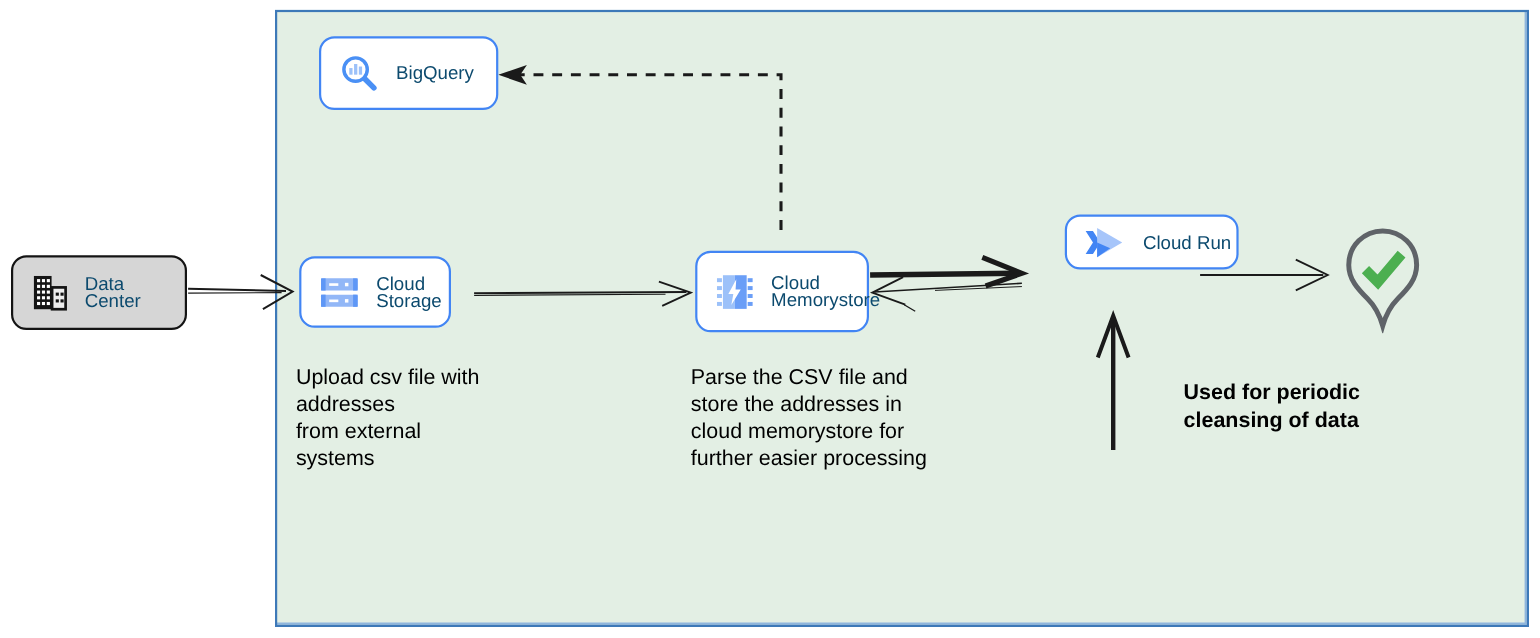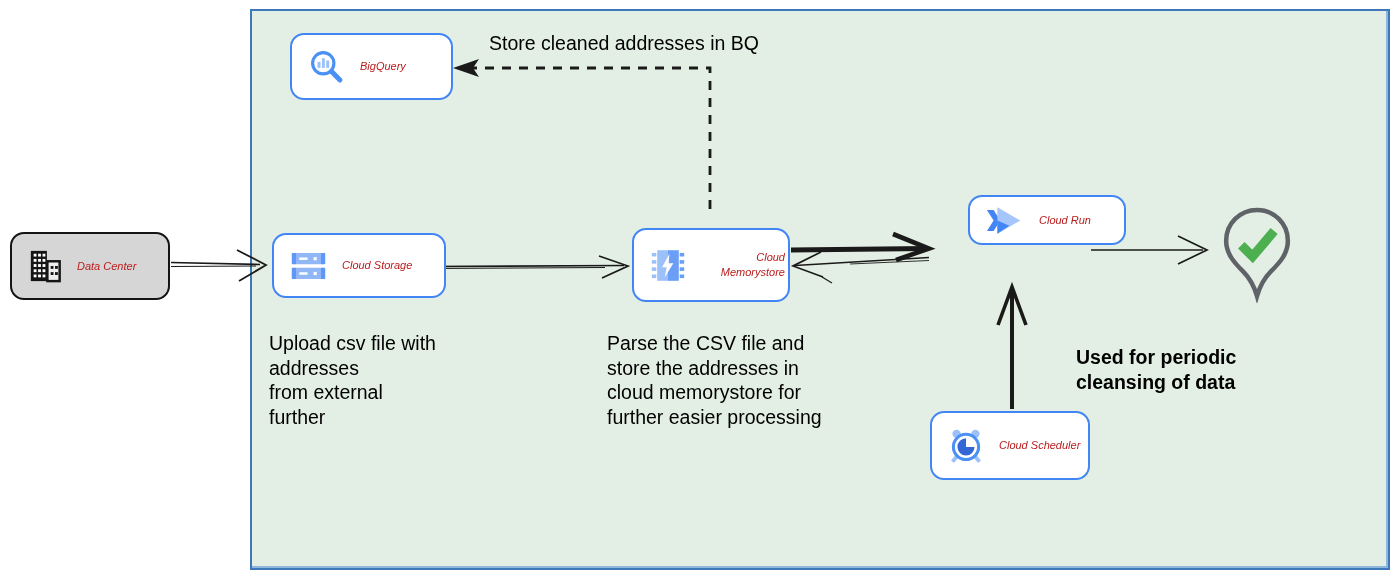--- a/index.html
+++ b/index.html
@@ -12,21 +12,21 @@
     position:absolute;left:250px;top:9px;width:1136px;height:557px;
     background:#e3efe4;border:2px solid #3d79b8;
     box-shadow:inset -2px -2px 0 #8fb6dd, inset 2px 2px 0 #8fb6dd00;
   }
   
   .node{
     position:absolute;display:flex;align-items:center;gap:15px;
     background:#ffffff;border:2px solid #4285f4;border-radius:14px;
     padding-left:16px;box-sizing:border-box;
   }
-  .node .label{font-size:11px;line-height:15px;color:#b91c1c;font-style:italic;}
+  .node .label{font-size:17px;line-height:15px;color:#0c4a6e;}
   .node.gray{background:#d6d6d6;border:2px solid #141414;}
   .icon{flex:0 0 auto;display:block;}
   
   .note{
     position:absolute;font-size:19.5px;line-height:24.5px;color:#000;
     white-space:pre-line;
   }
   .arrow-layer{position:absolute;left:0;top:0;pointer-events:none;}
   .pin-wrap{position:absolute;left:1222px;top:207px;width:70px;height:96px;}
 </style>
@@ -116,41 +116,41 @@
       <line x1="25.5" y1="25.5" x2="34.5" y2="34.5" stroke="#4a90f5" stroke-width="5.4" stroke-linecap="round"></line>
       <g fill="#9cc1f9">
         <rect x="10.3" y="15" width="3.2" height="6.5"></rect>
         <rect x="15" y="11" width="3.2" height="10.5"></rect>
         <rect x="19.7" y="13.5" width="3.2" height="8"></rect>
       </g>
     </svg>
     <span class="label">BigQuery</span>
   </div>
 
-  <div class="node" style="left:272px;top:233px;width:174px;height:65px;">
+  <div class="node" style="left:272px;top:233px;width:138px;height:65px;">
     <svg class="icon" width="37" height="32" viewBox="0 0 40 34">
       <g>
         <rect x="2" y="3" width="36" height="12" rx="1.5" fill="#92b7f7"></rect>
         <rect x="2" y="3" width="4.5" height="12" fill="#5e97f6"></rect>
         <rect x="33.5" y="3" width="4.5" height="12" fill="#5e97f6"></rect>
         <rect x="10" y="7.8" width="9" height="2.6" fill="#ffffff"></rect>
         <rect x="25.5" y="7.4" width="3.4" height="3.4" fill="#ffffff"></rect>
       </g>
       <g>
         <rect x="2" y="19" width="36" height="12" rx="1.5" fill="#92b7f7"></rect>
         <rect x="2" y="19" width="4.5" height="12" fill="#5e97f6"></rect>
         <rect x="33.5" y="19" width="4.5" height="12" fill="#5e97f6"></rect>
         <rect x="10" y="23.8" width="9" height="2.6" fill="#ffffff"></rect>
         <rect x="25.5" y="23.4" width="3.4" height="3.4" fill="#ffffff"></rect>
       </g>
     </svg>
     <span class="label">Cloud Storage</span>
   </div>
 
-  <div class="node" style="left:632px;top:228px;width:158px;height:74px;text-align:right;">
+  <div class="node" style="left:632px;top:228px;width:158px;height:74px;">
     <svg class="icon" width="36" height="35" viewBox="0 0 40 38">
       <g fill="#9cc1f9">
         <rect x="2" y="5" width="5" height="4"></rect>
           <rect x="2" y="13" width="5" height="4"></rect>
         <rect x="2" y="21" width="5" height="4"></rect>
           <rect x="2" y="29" width="5" height="4"></rect>
       </g>
       <g fill="#6a9ef7">
         <rect x="33" y="5" width="5" height="4"></rect>
           <rect x="33" y="13" width="5" height="4"></rect>
@@ -166,44 +166,32 @@
 
   <div class="node" style="left:932px;top:195px;width:158px;height:50px;margin-left:36px;">
     <svg class="icon" width="38" height="31" viewBox="0 0 40 32">
       <polygon points="1,5 8,5 15,16 8,27 1,27 8,16" fill="#4285f4"></polygon>
       <polygon points="12,2 36,16 12,30" fill="#a6c5fa"></polygon>
       <polygon points="12,16 12,30 24.5,21.5" fill="#4285f4"></polygon>
     </svg>
     <span class="label">Cloud Run</span>
   </div>
 
-  <div class="node" style="left:930px;top:411px;width:160px;height:69px;">
-    <svg class="icon" width="36" height="38" viewBox="0 0 40 42">
-      <circle cx="9.5" cy="7.5" r="4.6" fill="#9cc1f9"></circle>
-      <circle cx="30.5" cy="7.5" r="4.6" fill="#9cc1f9"></circle>
-      <line x1="9.5" y1="33" x2="5" y2="38.5" stroke="#9cc1f9" stroke-width="4.2"></line>
-      <line x1="30.5" y1="33" x2="35" y2="38.5" stroke="#9cc1f9" stroke-width="4.2"></line>
-      <circle cx="20" cy="22" r="14" fill="#ffffff" stroke="#4a90f5" stroke-width="3.4"></circle>
-      <path d="M20,22 L20,12.5 A9.5,9.5 0 1 0 29.5,22 Z" fill="#3367d6"></path>
-    </svg>
-    <span class="label">Cloud Scheduler</span>
-  </div>
 
   <div class="pin-wrap">
     <svg width="70" height="96" viewBox="0 0 70 98">
       <path d="M35,3 C17.5,3 3.5,17 3.5,34.5 C3.5,48 12,57 21,66 C27,72 31.5,79 35,91 C38.5,79 43,72 49,66 C58,57 66.5,48 66.5,34.5 C66.5,17 52.5,3 35,3 Z" fill="none" stroke="#5f6368" stroke-width="4.6"></path>
       <path d="M19,39 L30.5,50.5 L52.5,24.5" fill="none" stroke="#4caf50" stroke-width="9.5"></path>
     </svg>
   </div>
 
-  <div class="note" style="left:489px;top:31px;">Store cleaned addresses in BQ</div>
   <div class="note" style="left:269px;top:331px;">Upload csv file with
 addresses
 from external
-further</div>
-  <div class="note" style="left:607px;top:331px;">Parse the CSV file and
+systems</div>
+  <div class="note" style="left:628px;top:331px;">Parse the CSV file and
 store the addresses in
 cloud  memorystore for
 further easier processing</div>
   <div class="note" style="left:1076px;top:345px;font-weight:bold;">Used for periodic
 cleansing of data</div>
 
 </div>
 
 </body></html>

